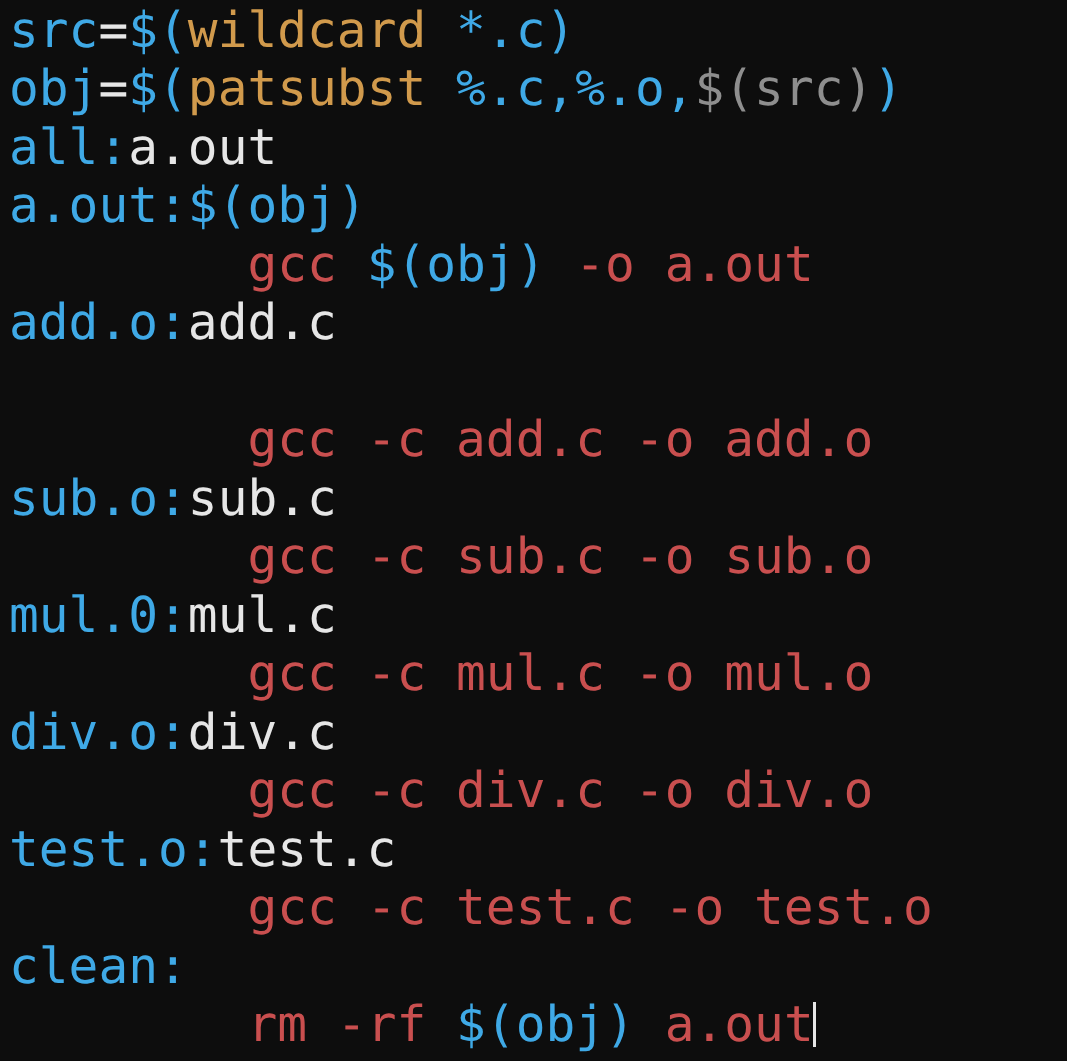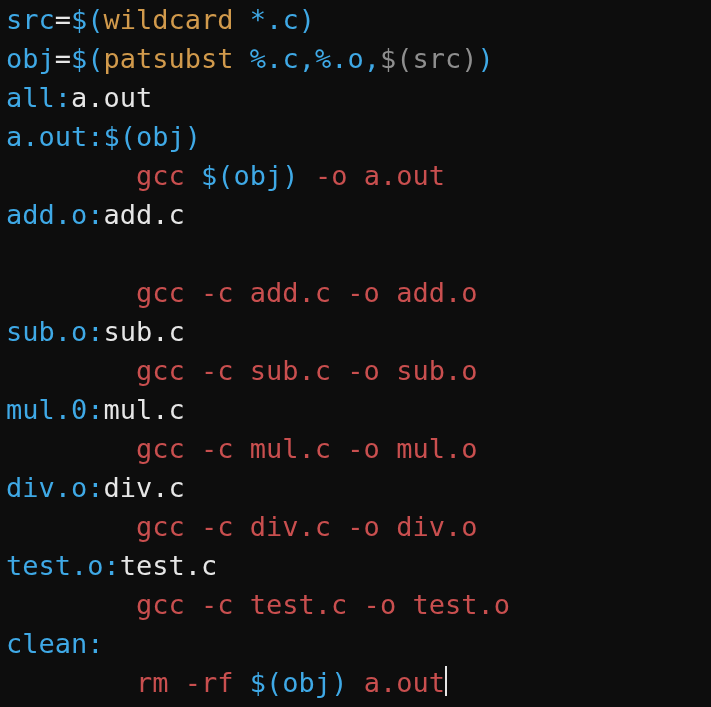--- a/index.html
+++ b/index.html
@@ -7,21 +7,21 @@
     padding:0;
     background:#0d0d0d;
     width:711px;
     height:707px;
     overflow:hidden;
   }
   pre.code{
     margin:0;
     padding:0 6px;
     font-family:"DejaVu Sans Mono","Menlo","Consolas",monospace;
-    font-size:27px;
+    font-size:33px;
     line-height:39px;
     color:#e6e6e6;
     white-space:pre;
   }
   .c-target   { color:#3fa9e6; }   
   .c-punct    { color:#e6e6e6; }   
   .c-func     { color:#d19a4c; }   
   .c-args     { color:#3fa9e6; }   
   .c-grey     { color:#8e8e8e; }   
   .c-plain    { color:#e6e6e6; }   

